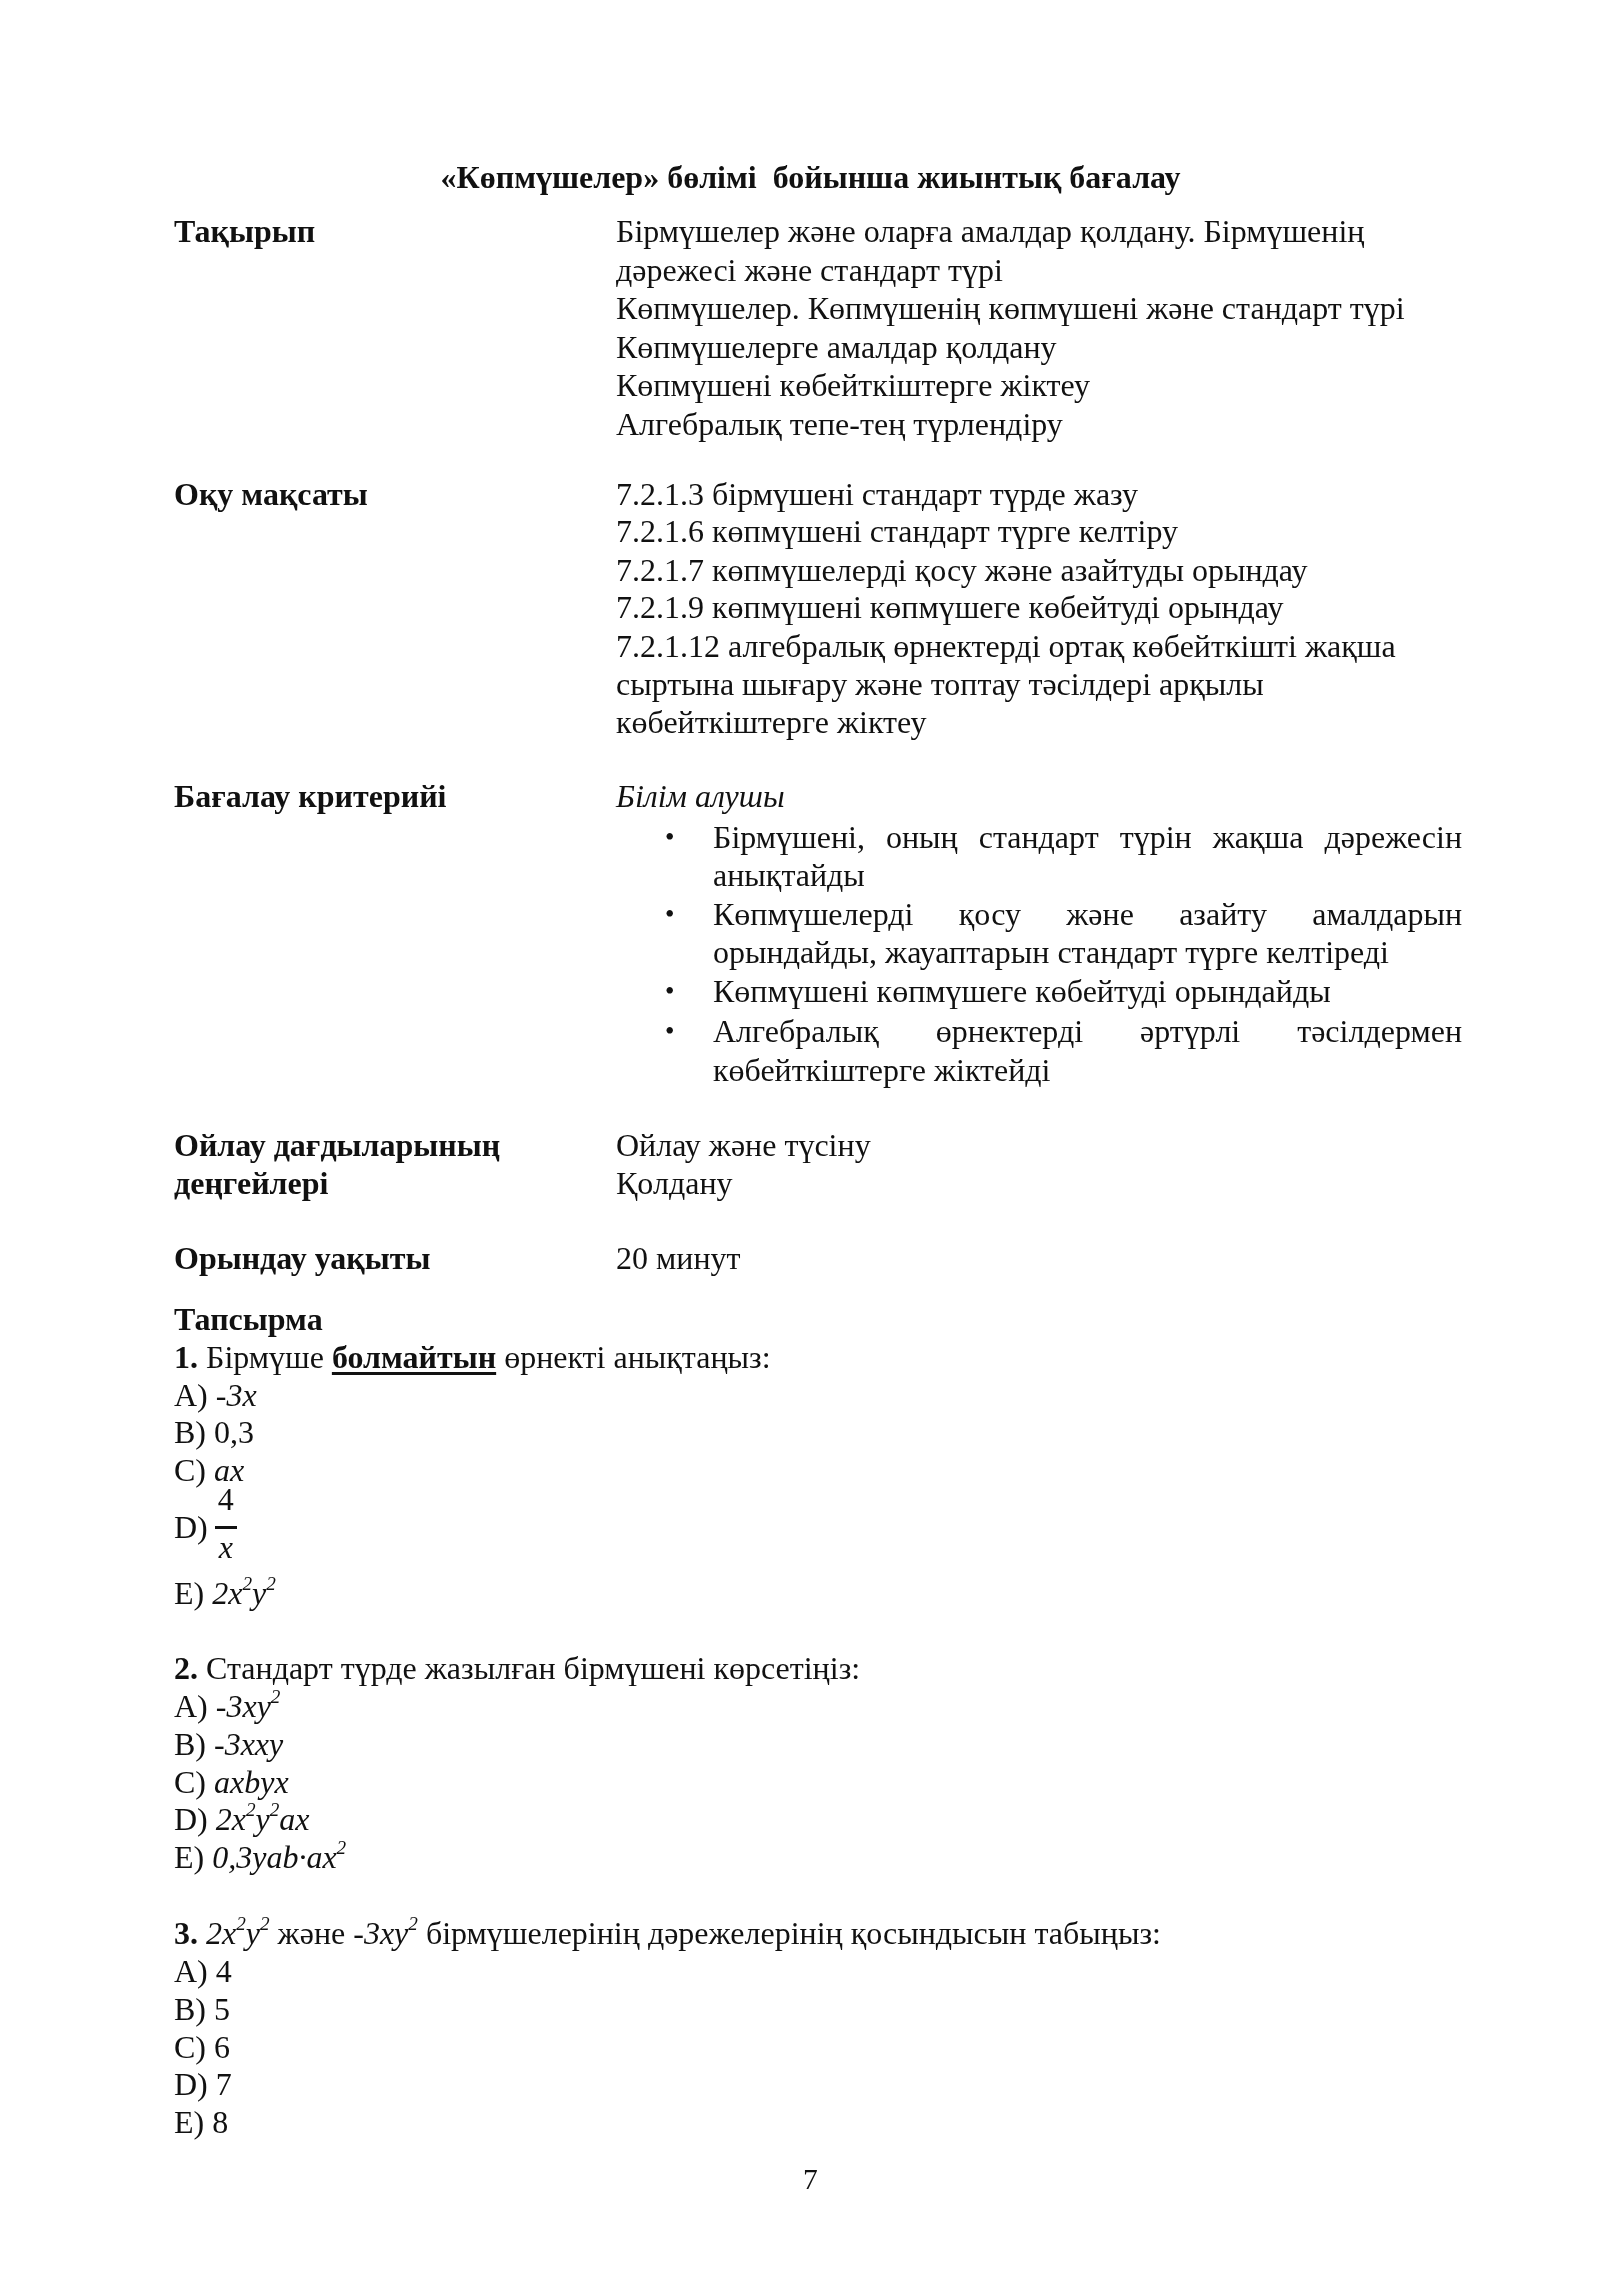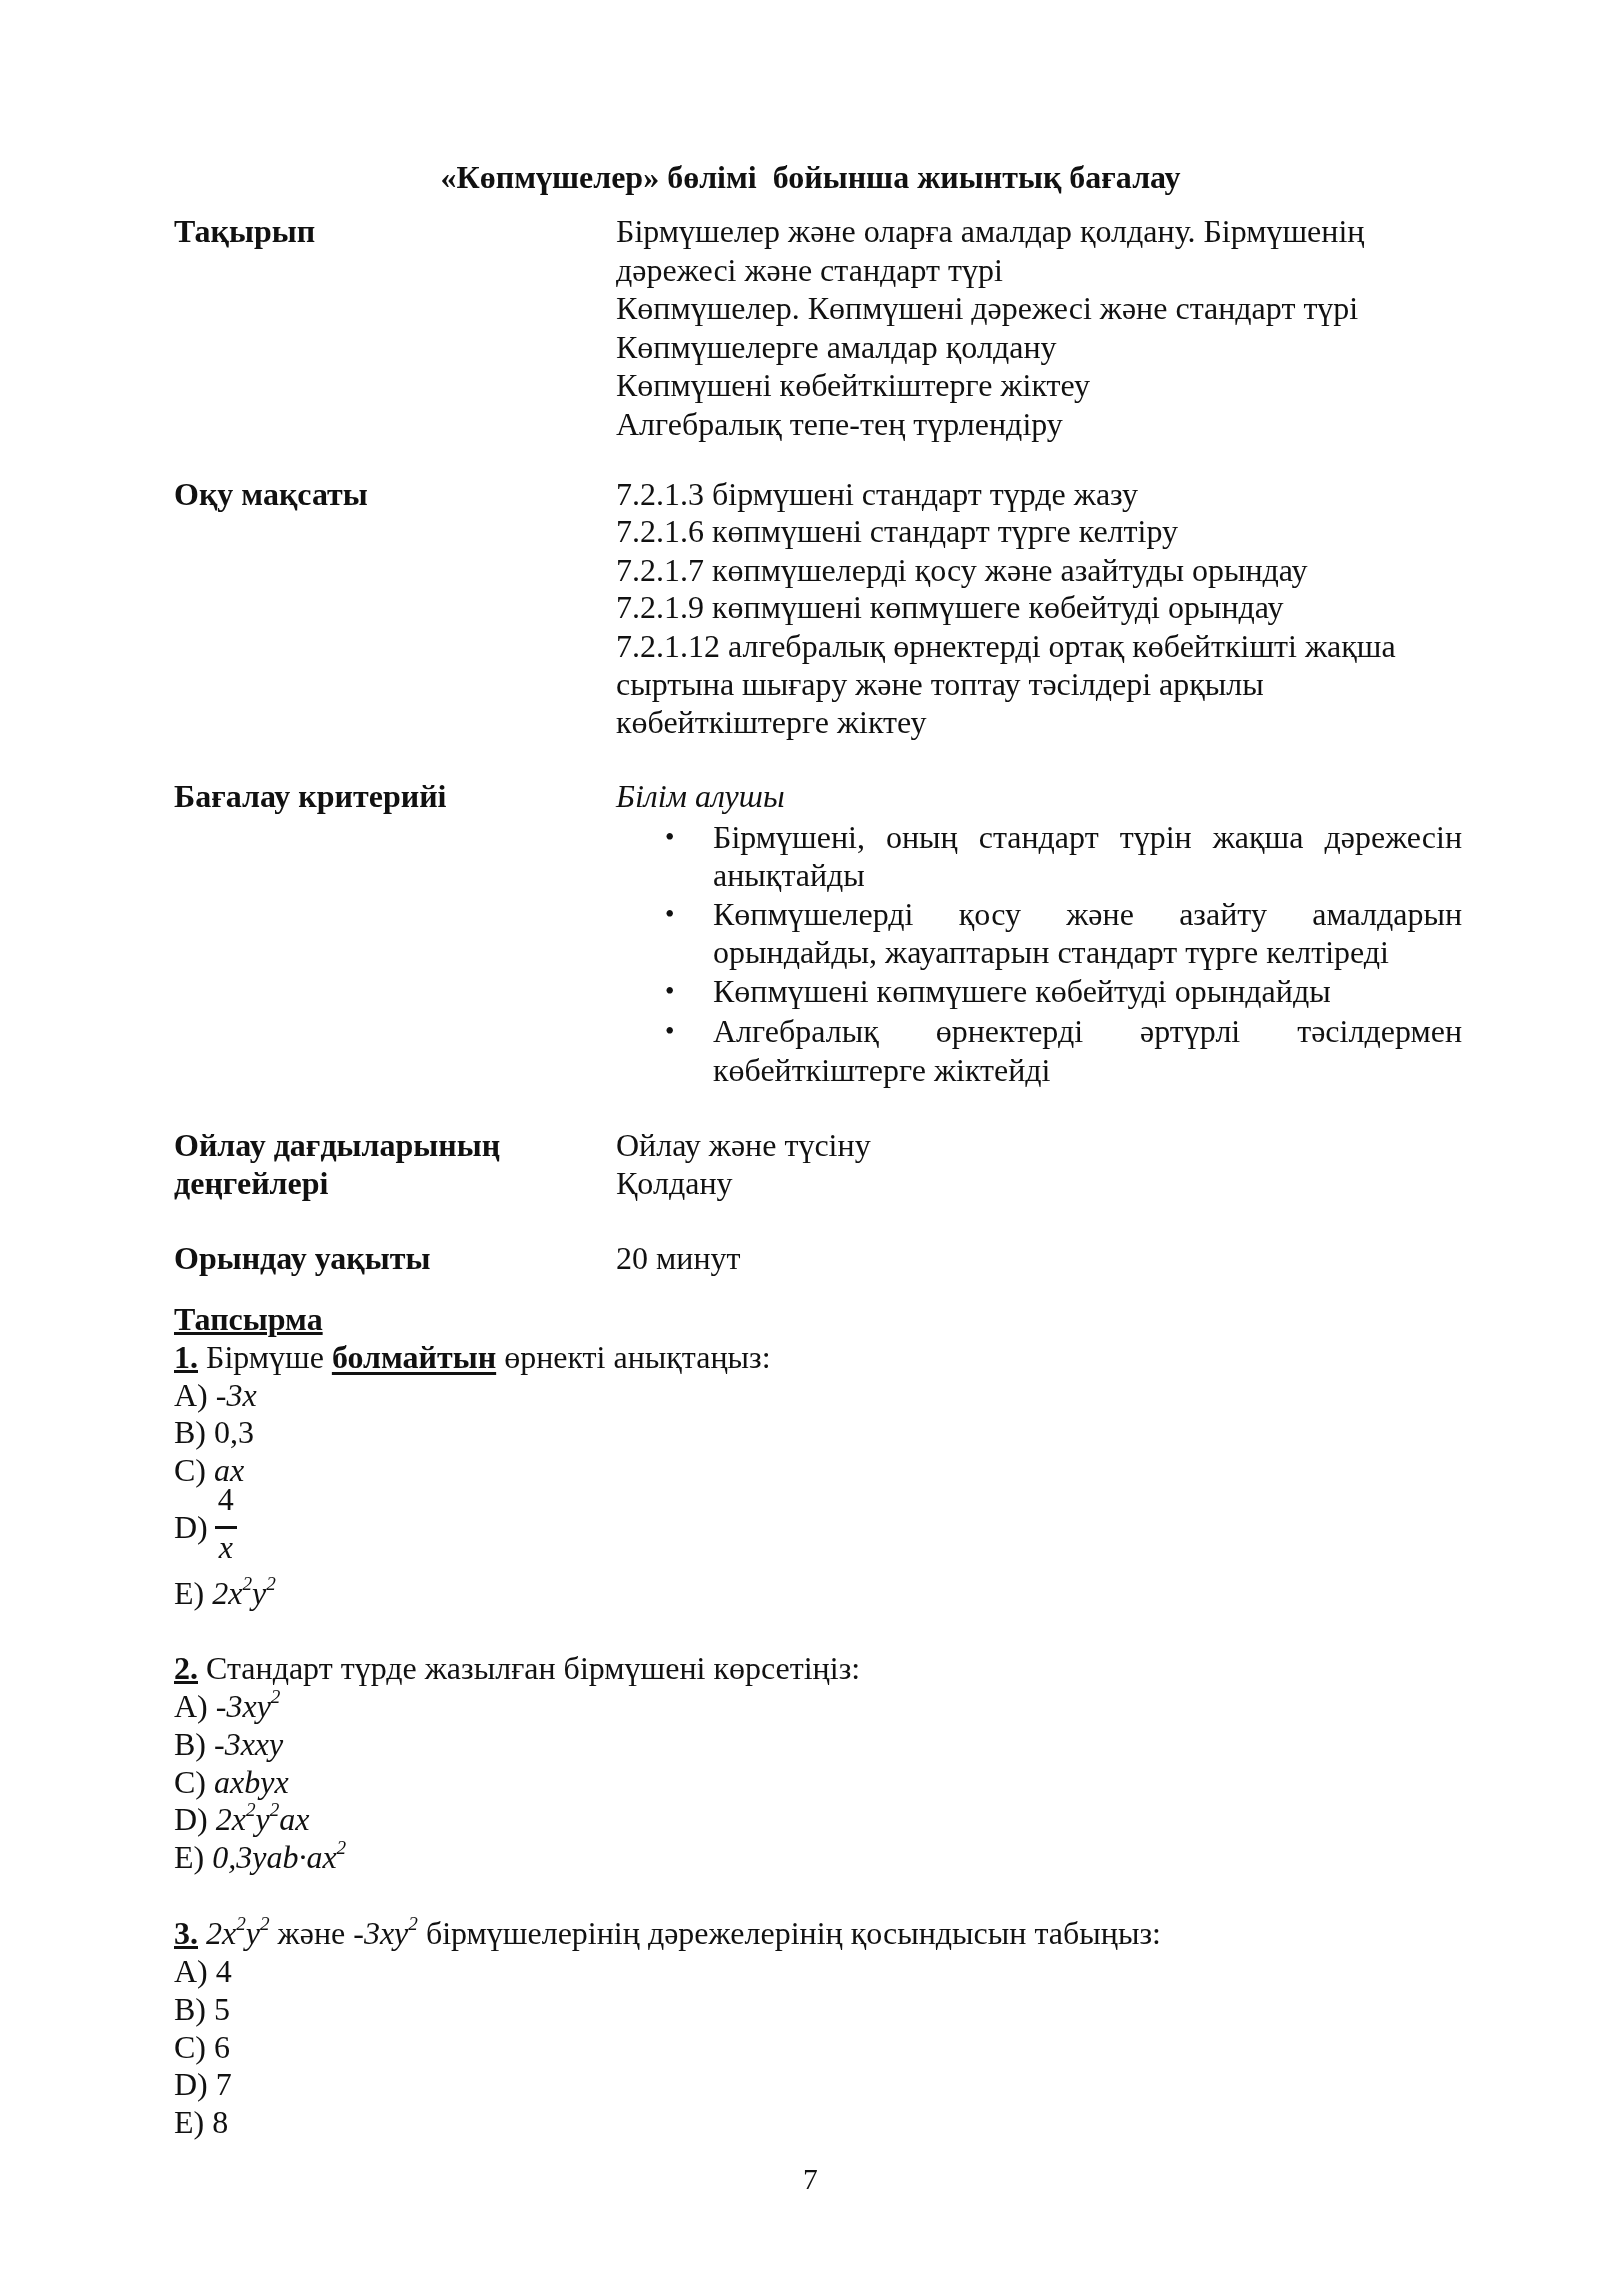--- a/index.html
+++ b/index.html
@@ -1,19 +1,19 @@
 <!DOCTYPE html>
 <html style="font-size:14.3px"><head>
 <meta charset="utf-8">
 <style>
   html, body { margin: 0; padding: 0; background: #ffffff; }
   body { width: 1621px; height: 2293px; position: relative; overflow: hidden;
          font-family: "Liberation Serif", "DejaVu Serif", serif; color: #111111; }
   .ln { position: absolute; font-size: 32px; line-height: 39px; white-space: nowrap; }
-  .b { font-weight: bold; text-decoration: underline; }
+  .b { font-weight: bold; }
   .i { font-style: italic; }
   .u { text-decoration: underline; text-decoration-thickness: 2.7px; text-underline-offset: 3.6px; }
   .title { position: absolute; left: 0; width: 1621px; text-align: center; top: 158px;
            font-size: 32px; line-height: 39px; font-weight: bold; white-space: pre; }
   .lbl { left: 174px; font-weight: bold; }
   .rc { left: 616px; }
   .bul { position: absolute; left: 665px; font-size: 27px; line-height: 39px; }
   .bt { left: 713px; width: 749px; text-align: justify; text-align-last: justify; white-space: normal; }
   .bt.last { text-align-last: left; }
   .q { left: 174px; }
@@ -21,21 +21,21 @@
   .pagenum { position: absolute; left: 0; width: 1621px; text-align: center; top: 2161px; font-size: 29.6px; line-height: 36px; }
 </style>
 </head>
 <body>
 
 <div class="title">«Көпмүшелер» бөлімі  бойынша жиынтық бағалау</div>
 
 <div class="ln lbl" style="top:212px">Тақырып</div>
 <div class="ln rc" style="top:212px">Бірмүшелер және оларға амалдар қолдану. Бірмүшенің</div>
 <div class="ln rc" style="top:251px">дәрежесі және стандарт түрі</div>
-<div class="ln rc" style="top:289px">Көпмүшелер. Көпмүшені дәрежесі және стандарт түрі</div>
+<div class="ln rc" style="top:289px">Көпмүшелер. Көпмүшенің көпмүшені және стандарт түрі</div>
 <div class="ln rc" style="top:328px">Көпмүшелерге амалдар қолдану</div>
 <div class="ln rc" style="top:366px">Көпмүшені көбейткіштерге жіктеу</div>
 <div class="ln rc" style="top:405px">Алгебралық тепе-тең түрлендіру</div>
 
 <div class="ln lbl" style="top:475px">Оқу мақсаты</div>
 <div class="ln rc" style="top:475px">7.2.1.3 бірмүшені стандарт түрде жазу</div>
 <div class="ln rc" style="top:512px">7.2.1.6 көпмүшені стандарт түрге келтіру</div>
 <div class="ln rc" style="top:551px">7.2.1.7 көпмүшелерді қосу және азайтуды орындау</div>
 <div class="ln rc" style="top:588px">7.2.1.9 көпмүшені көпмүшеге көбейтуді  орындау</div>
 <div class="ln rc" style="top:627px">7.2.1.12 алгебралық  өрнектерді ортақ көбейткішті жақша</div>

